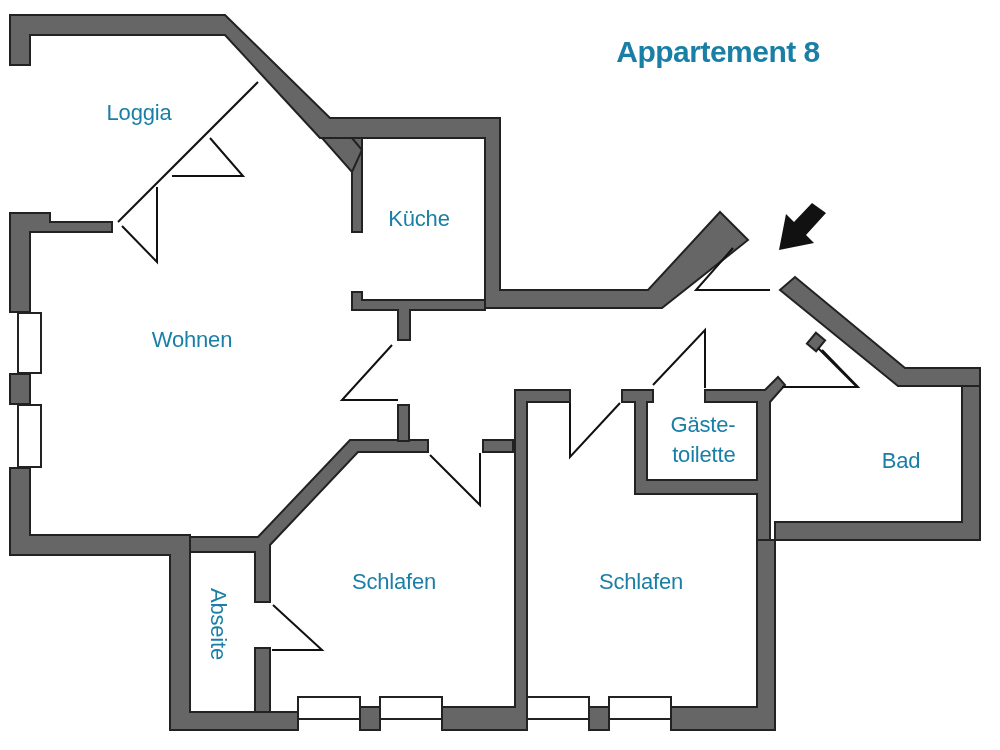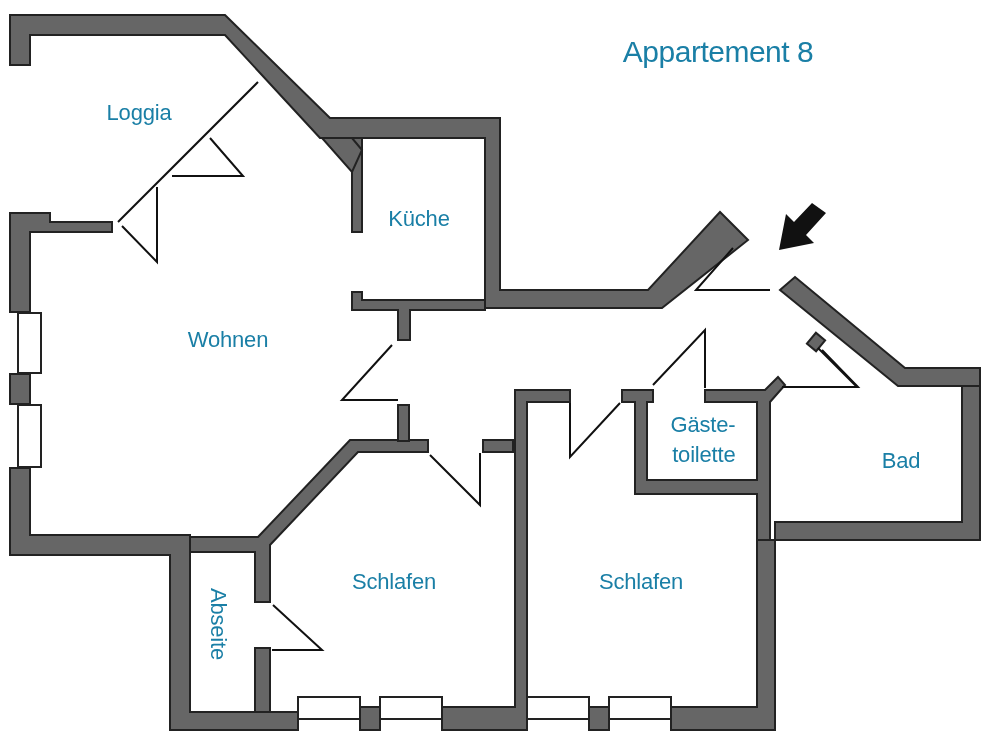--- a/index.html
+++ b/index.html
@@ -2,21 +2,21 @@
 <html><head>
   <meta charset="utf-8">
   <style>
     html, body { margin: 0; padding: 0; background: #ffffff; }
     body { width: 1000px; height: 750px; position: relative; overflow: hidden; font-family: "Liberation Sans", sans-serif; }
     #plan { position: absolute; left: 0; top: 0; width: 1000px; height: 750px; }
     .wall { fill: #666666; stroke: #222222; stroke-width: 2; stroke-linejoin: miter; }
     .win { fill: #ffffff; stroke: #222222; stroke-width: 2; }
     .door { fill: none; stroke: #111111; stroke-width: 2; }
     .label { position: absolute; color: #1a7fa6; font-family: "Liberation Sans", sans-serif; font-size: 22px; white-space: nowrap; transform: translate(-50%, -50%); letter-spacing: -0.2px; }
-    .title { position: absolute; color: #1a7fa6; font-family: "Liberation Sans", sans-serif; font-size: 30px; white-space: nowrap; transform: translate(-50%, -50%); letter-spacing: -0.5px; }
+    .title { position: absolute; color: #1a7fa6; font-family: "Liberation Sans", sans-serif; font-size: 30px; white-space: nowrap; transform: translate(-50%, -50%); letter-spacing: -0.5px; font-weight: bold; }
     .vert { transform: translate(-50%, -50%) rotate(90deg); }
     .two-line { text-align: right; line-height: 30px; }
   </style>
 </head>
 <body>
 
 <svg id="plan" viewBox="0 0 1000 750" xmlns="http://www.w3.org/2000/svg">
 
   <path class="wall" d="M10,15 L225,15 L330,118 L500,118 L500,290 L648,290 L720,212 L748,240 L662,308 L485,308 L485,138 L350,138 L320,138 L225,35 L30,35 L30,65 L10,65 Z"></path>
 
@@ -64,21 +64,21 @@
 
   <g>
     <path d="M826,213 L812,203 L794,222 L786,214 L779,250 L814,243 L806,235 Z" fill="#111111"></path>
   </g>
 </svg>
 
 <div class="title" style="left:718px; top:52px;">Appartement 8</div>
 
 <div class="label" style="left:100px; top:113px;margin-left:39px;">Loggia</div>
 <div class="label" style="left:419px; top:219px;">Küche</div>
-<div class="label" style="left:192px; top:340px;margin-left:36px;">Wohnen</div>
+<div class="label" style="left:192px; top:340px;">Wohnen</div>
 <div class="label two-line" style="left:703px; top:440px;">
   <div>Gäste-</div>
   <div>toilette</div>
 </div>
 <div class="label" style="left:901px; top:461px;">Bad</div>
 <div class="label vert" style="left:218px; top:624px;">Abseite</div>
 <div class="label" style="left:394px; top:582px;">Schlafen</div>
 <div class="label" style="left:641px; top:582px;">Schlafen</div>
 
 </body></html>

